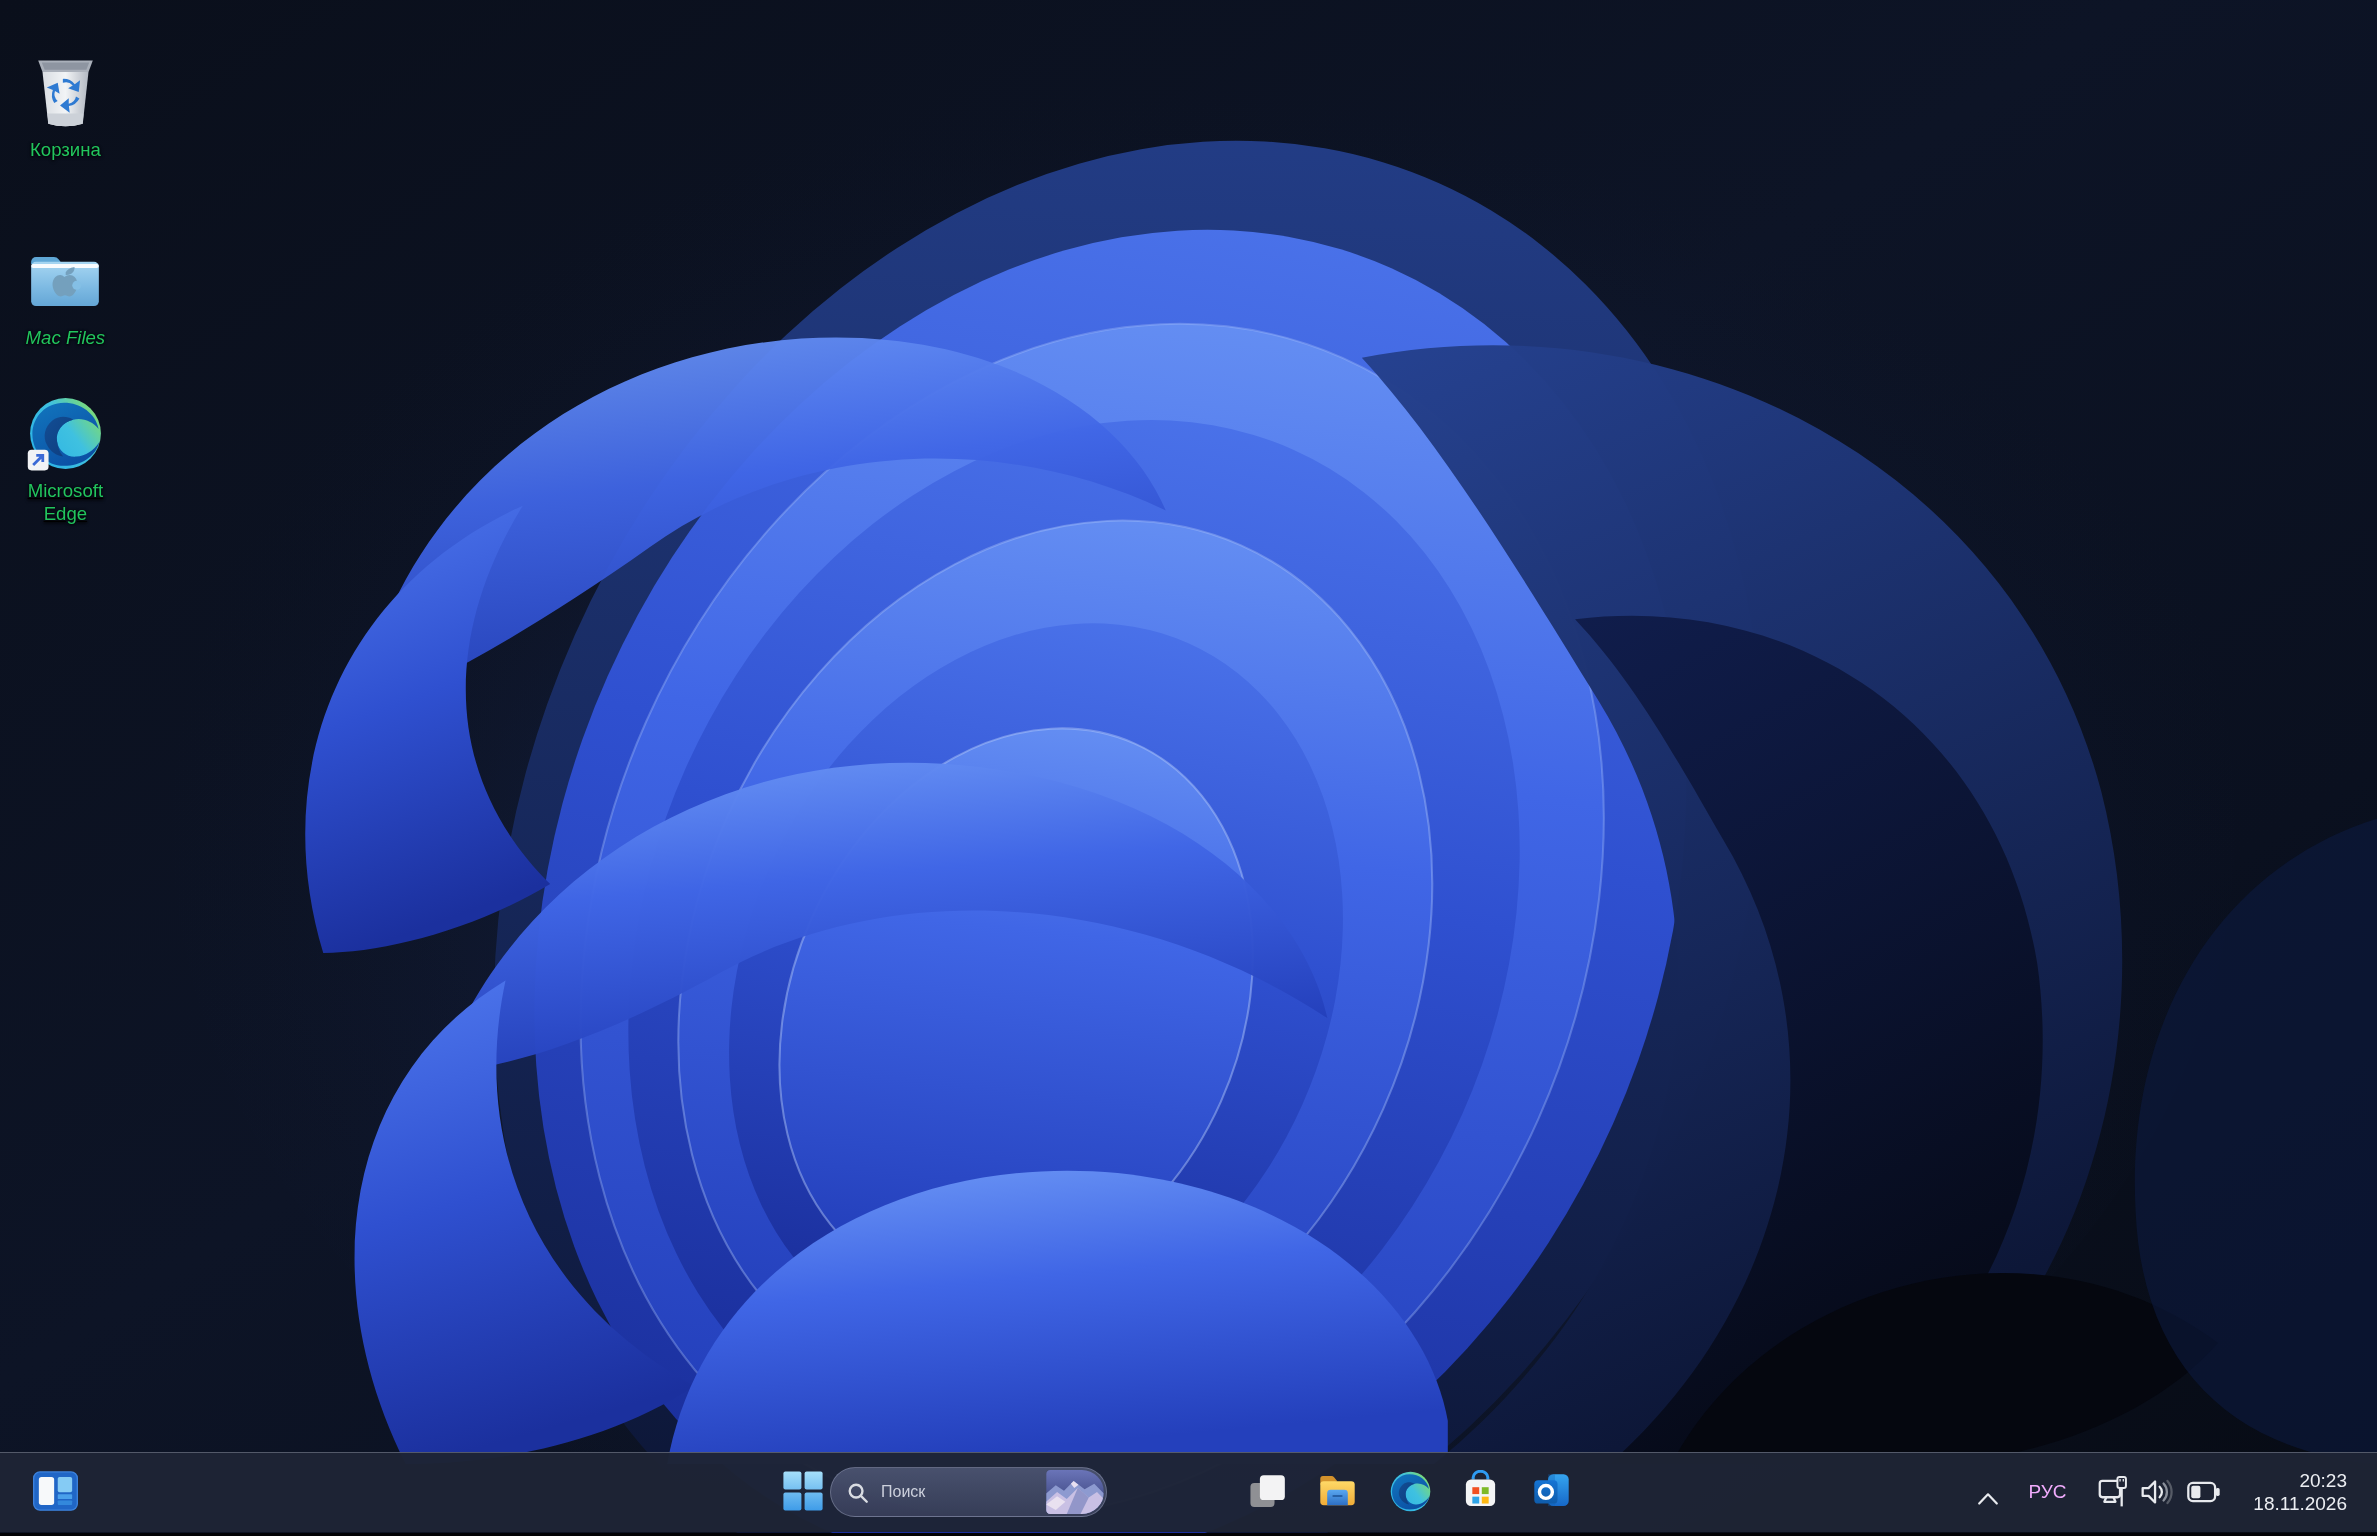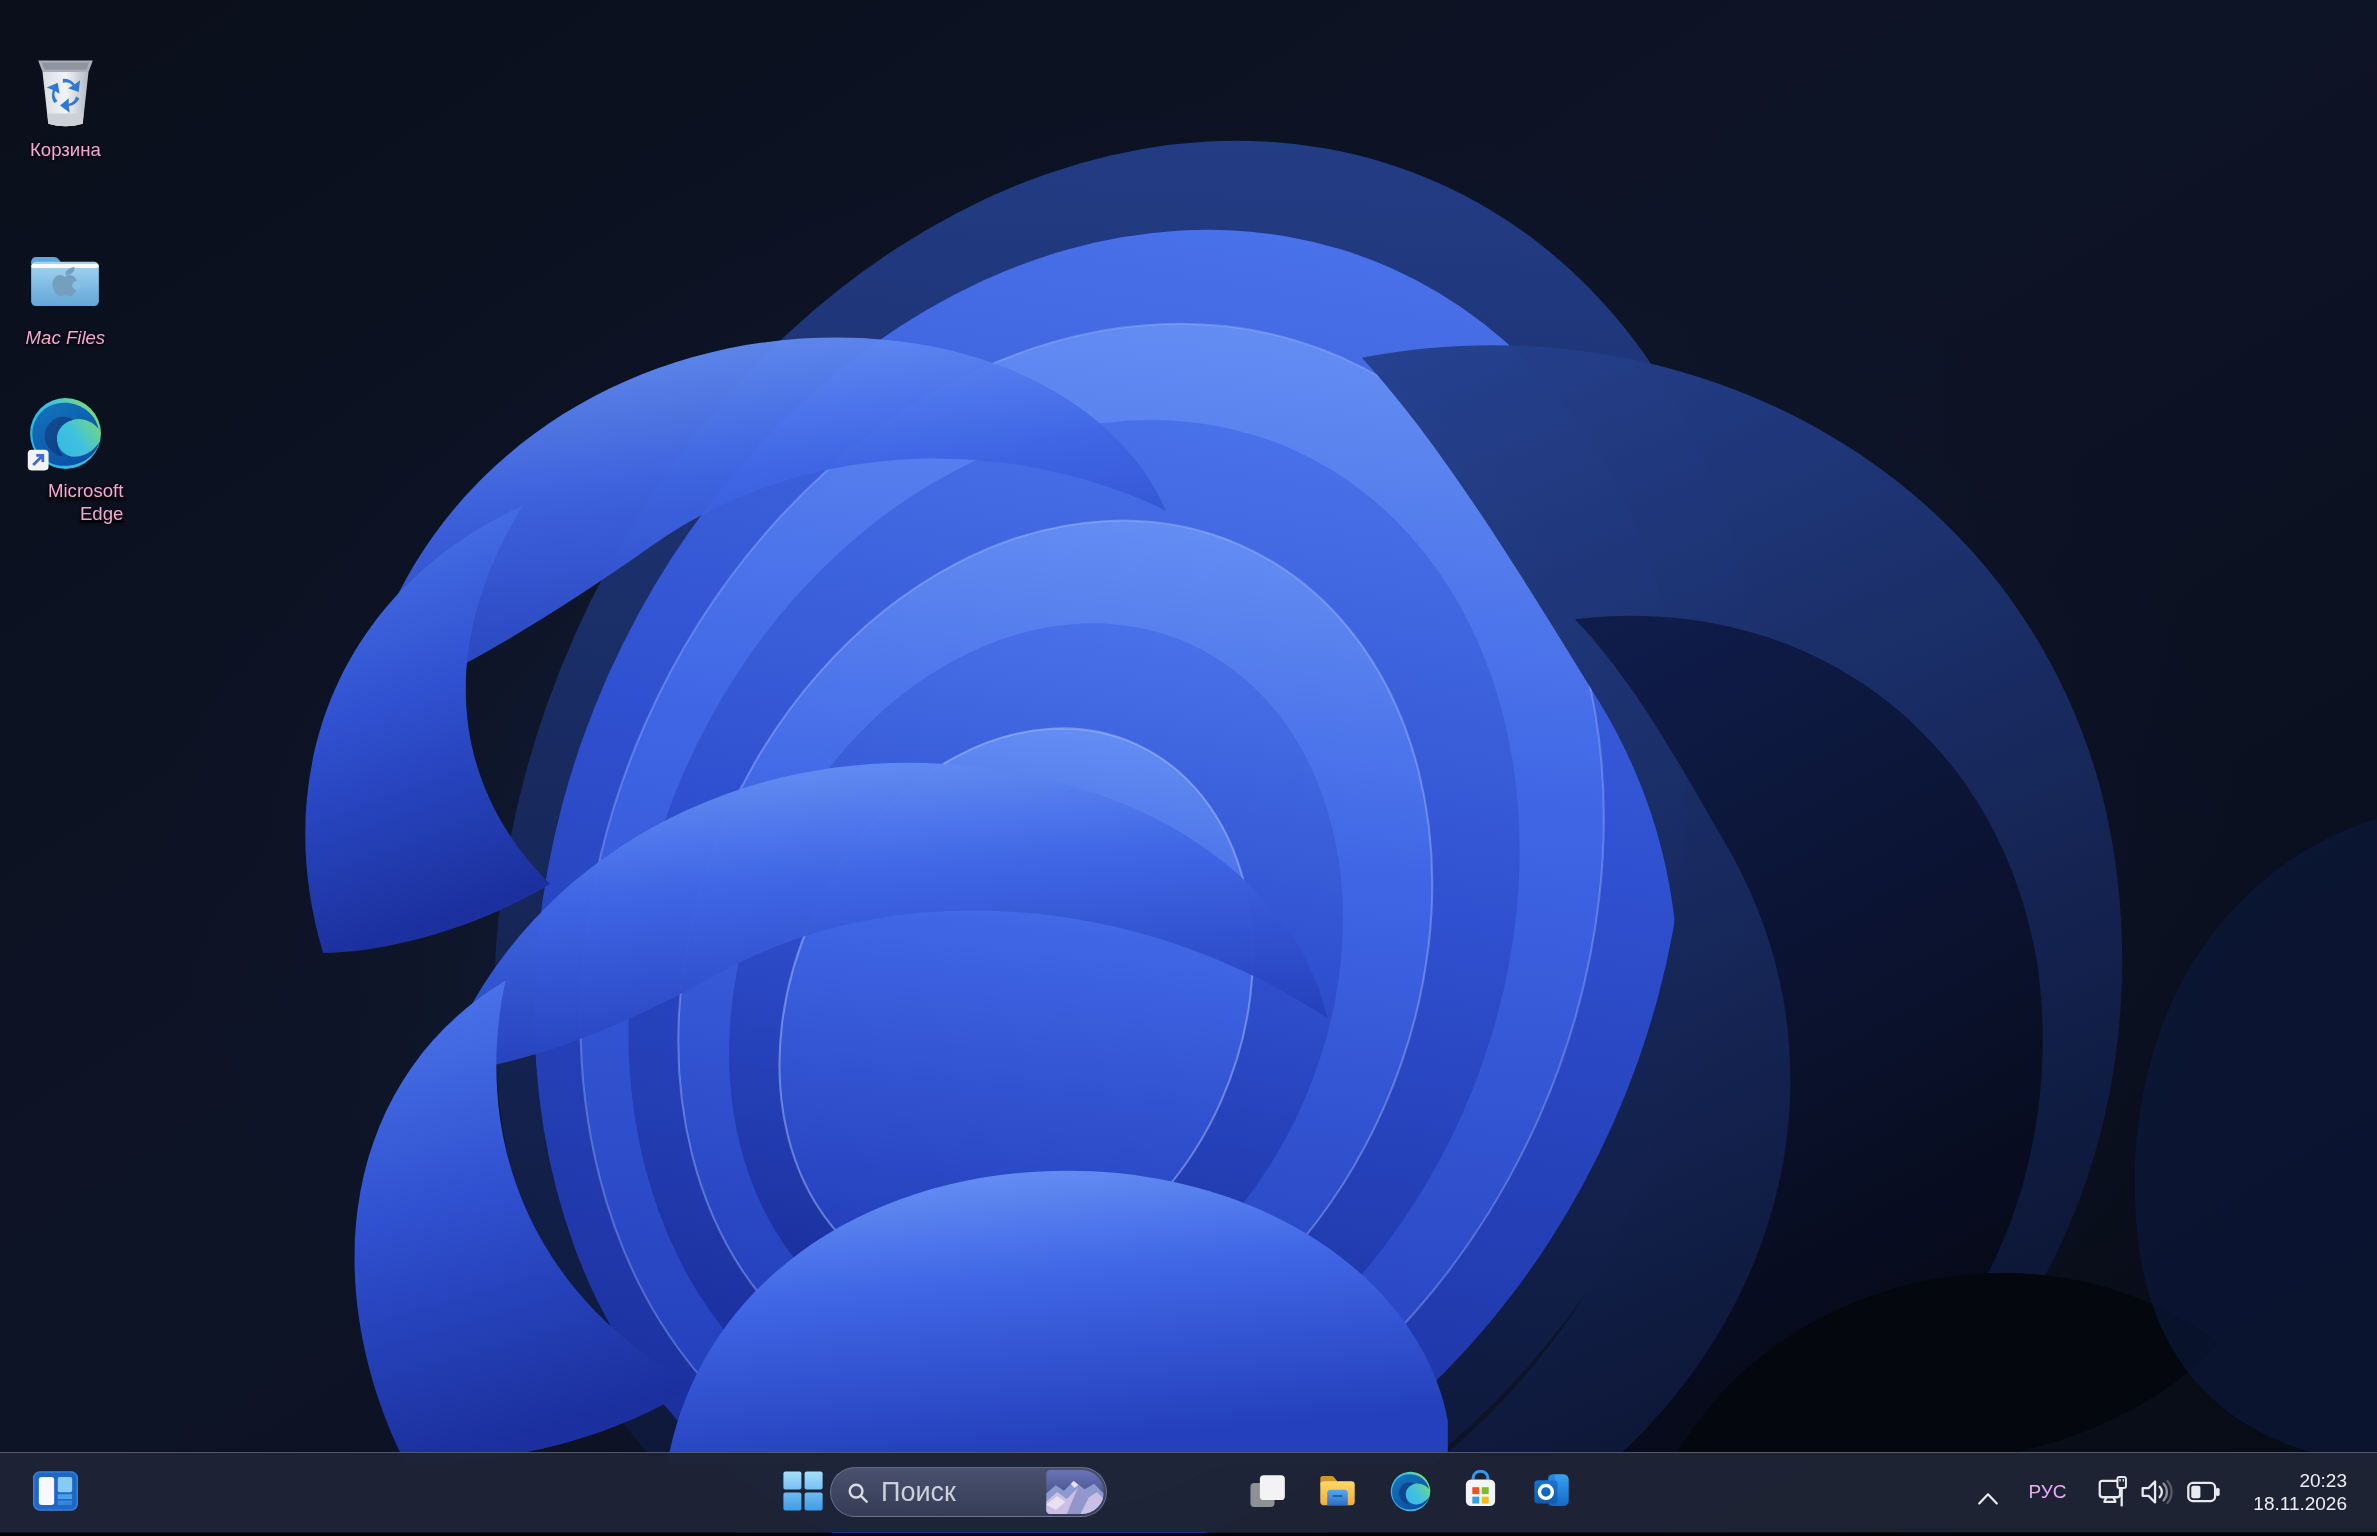--- a/index.html
+++ b/index.html
@@ -5,36 +5,36 @@
   html,body{margin:0;padding:0;background:#05070c;}
   #screen{position:relative;width:2377px;height:1537px;overflow:hidden;
           font-family:"Liberation Sans",sans-serif;background:#0a0f1b;}
   #screen *{box-sizing:border-box;}
   .wall{position:absolute;left:0;top:0;width:2377px;height:1537px;display:block;}
 
   
   .di{position:absolute;left:6.9px;width:117px;display:flex;flex-direction:column;
       align-items:center;cursor:default;}
   .di-img{height:80px;display:flex;align-items:center;justify-content:center;margin-top:12.4px;}
-  .di-label{margin-top:5.5px;font-size:18.6px;line-height:23px;color:#f9a8d4;text-align:right;
+  .di-label{margin-top:5.5px;font-size:18.6px;line-height:23px;color:#22c55e;text-align:center;
             text-shadow:0 1.4px 3.4px rgba(0,0,0,.95),0 0 2.1px rgba(0,0,0,.75);max-width:116px;}
 
   
   .taskbar{position:absolute;left:0;top:1452px;width:2377px;height:80px;
            background:rgba(30,36,53,0.97);border-top:1.4px solid rgba(150,156,170,0.45);}
   .bottom-strip{position:absolute;left:0;top:1533px;width:2377px;height:4.1px;background:#020205;}
   .tb-btn{position:absolute;display:flex;align-items:center;justify-content:center;
           background:transparent;border:none;padding:0;border-radius:6.9px;cursor:pointer;}
 
   .search-pill{position:absolute;left:830px;top:14.4px;width:277px;height:50px;border-radius:25px;
                background:linear-gradient(180deg,rgba(76,84,114,0.92),rgba(56,63,90,0.92));
                border:1.4px solid rgba(165,172,198,0.40);display:flex;align-items:center;
                padding-left:15px;overflow:hidden;cursor:text;}
   .search-input{flex:1;background:transparent;border:none;outline:none;margin-left:9.6px;
-                font-family:"Liberation Sans",sans-serif;font-size:27px;color:#e8eaf0;min-width:0;}
+                font-family:"Liberation Sans",sans-serif;font-size:16px;color:#e8eaf0;min-width:0;}
   .search-input::placeholder{color:#ccd0dc;opacity:1;}
   .search-art{position:absolute;right:2.1px;top:2.1px;width:58px;height:44px;}
 
   .tray-text{position:absolute;display:flex;align-items:center;justify-content:center;
              color:#f0abfc;font-size:19px;border-radius:5.5px;cursor:pointer;}
   .clock{position:absolute;right:30px;top:16px;text-align:right;color:#eceef2;
          font-size:19px;line-height:23.4px;cursor:pointer;border-radius:5.5px;}
 </style>
 </head>
 <body>

